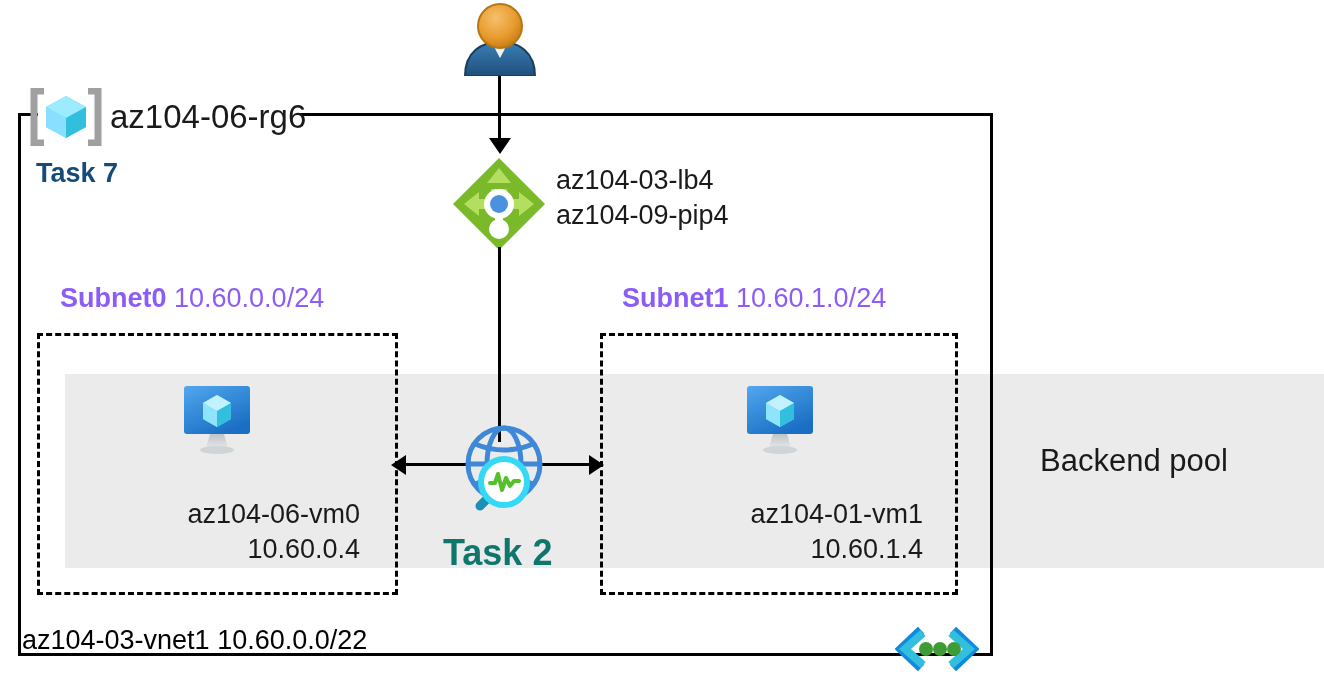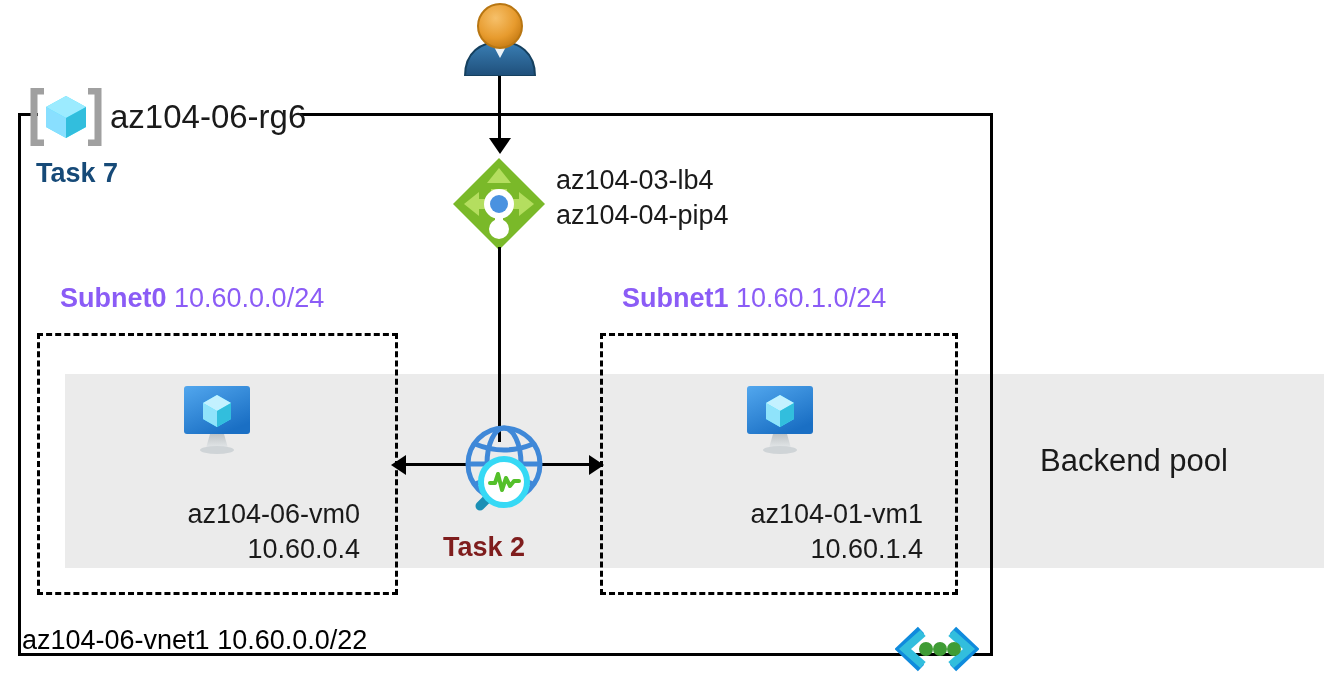--- a/index.html
+++ b/index.html
@@ -115,23 +115,23 @@
     text-align: right;
     white-space: nowrap;
   }
   #vm0-label { left: 75px;  top: 497px; width: 285px; }
   #vm1-label { left: 638px; top: 497px; width: 285px; }
 
   
   #netwatcher-icon { left: 452px; top: 420px; width: 96px; height: 96px; }
   #task2-label {
     left: 443px; top: 532px;
-    font-size: 27px;
+    font-size: 36px;
     font-weight: bold;
-    color: #7f1d1d;
+    color: #0f766e;
     white-space: nowrap;
   }
 
   
   #arrow-bar-left  { left: 402px; top: 463px; width: 96px;  height: 3px; background: #000; }
   #arrow-bar-right { left: 500px; top: 463px; width: 92px;  height: 3px; background: #000; }
   #arrow-head-left {
     left: 391px; top: 455px;
     width: 0; height: 0;
     border-top: 10px solid transparent;
@@ -213,21 +213,21 @@
       <polygon points="14,49 29,37 29,61" fill="#b4de5f"></polygon>
       <rect x="29" y="44" width="40" height="10" fill="#b4de5f"></rect>
       <circle cx="49" cy="49" r="15" fill="#ffffff"></circle>
       <circle cx="49" cy="49" r="9" fill="#4a92e0"></circle>
       <rect x="45" y="58" width="8" height="14" fill="#ffffff"></rect>
       <circle cx="49" cy="74" r="10" fill="#ffffff"></circle>
     </svg>
   </div>
   <div class="abs" id="lb-labels">
     <div>az104-03-lb4</div>
-    <div>az104-04-pip4</div>
+    <div>az104-09-pip4</div>
   </div>
 
   <div class="abs" id="lb-globe-line"></div>
 
   <div class="abs subnet-heading" id="subnet0-heading">
     <b>Subnet0</b>
     <span>10.60.0.0/24</span>
   </div>
   <div class="abs subnet-heading" id="subnet1-heading">
     <b>Subnet1</b>
@@ -293,21 +293,21 @@
         <path d="M23 24 Q52 36 81 24"></path>
         <path d="M23 64 Q52 52 81 64"></path>
       </g>
       <line x1="28" y1="86" x2="45" y2="69" stroke="#1b8fb5" stroke-width="9" stroke-linecap="round"></line>
       <circle cx="52" cy="62" r="23" fill="#ffffff" stroke="#36d9f5" stroke-width="6"></circle>
       <polyline points="38,63 43,63 46,54 50,70 54,58 58,66 62,61 67,61" fill="none" stroke="#54c02a" stroke-width="4" stroke-linejoin="round" stroke-linecap="round"></polyline>
     </svg>
   </div>
   <div class="abs" id="task2-label">Task 2</div>
 
-  <div class="abs" id="vnet-label">az104-06-vnet1 10.60.0.0/22</div>
+  <div class="abs" id="vnet-label">az104-03-vnet1 10.60.0.0/22</div>
   <div class="abs" id="vnet-icon">
     <svg width="84" height="46" viewBox="0 0 84 46">
       <path d="M26 4 L6 23 L26 42" fill="none" stroke="#0f8bdd" stroke-width="9" stroke-linejoin="miter"></path>
       <path d="M28 7 L10 23 L28 39" fill="none" stroke="#32bedd" stroke-width="8" stroke-linejoin="miter"></path>
       <path d="M58 4 L78 23 L58 42" fill="none" stroke="#0f8bdd" stroke-width="9" stroke-linejoin="miter"></path>
       <path d="M56 7 L74 23 L56 39" fill="none" stroke="#32bedd" stroke-width="8" stroke-linejoin="miter"></path>
       <circle cx="31" cy="23" r="7" fill="#3f9c35"></circle>
       <circle cx="45" cy="23" r="7" fill="#3f9c35"></circle>
       <circle cx="59" cy="23" r="7" fill="#3f9c35"></circle>
     </svg>

